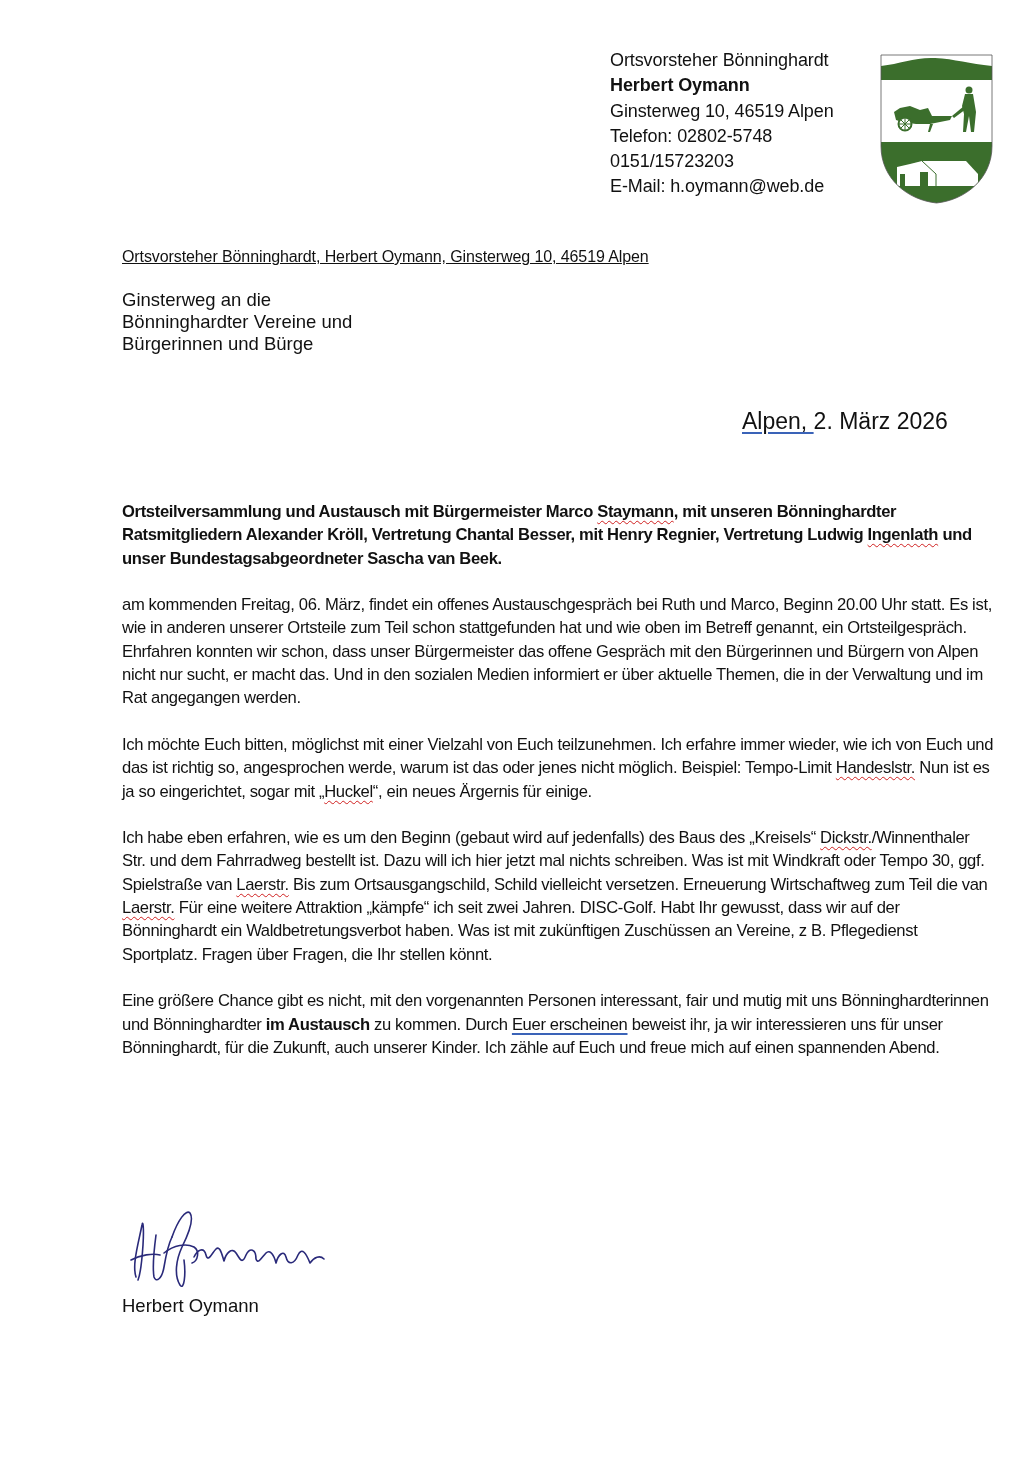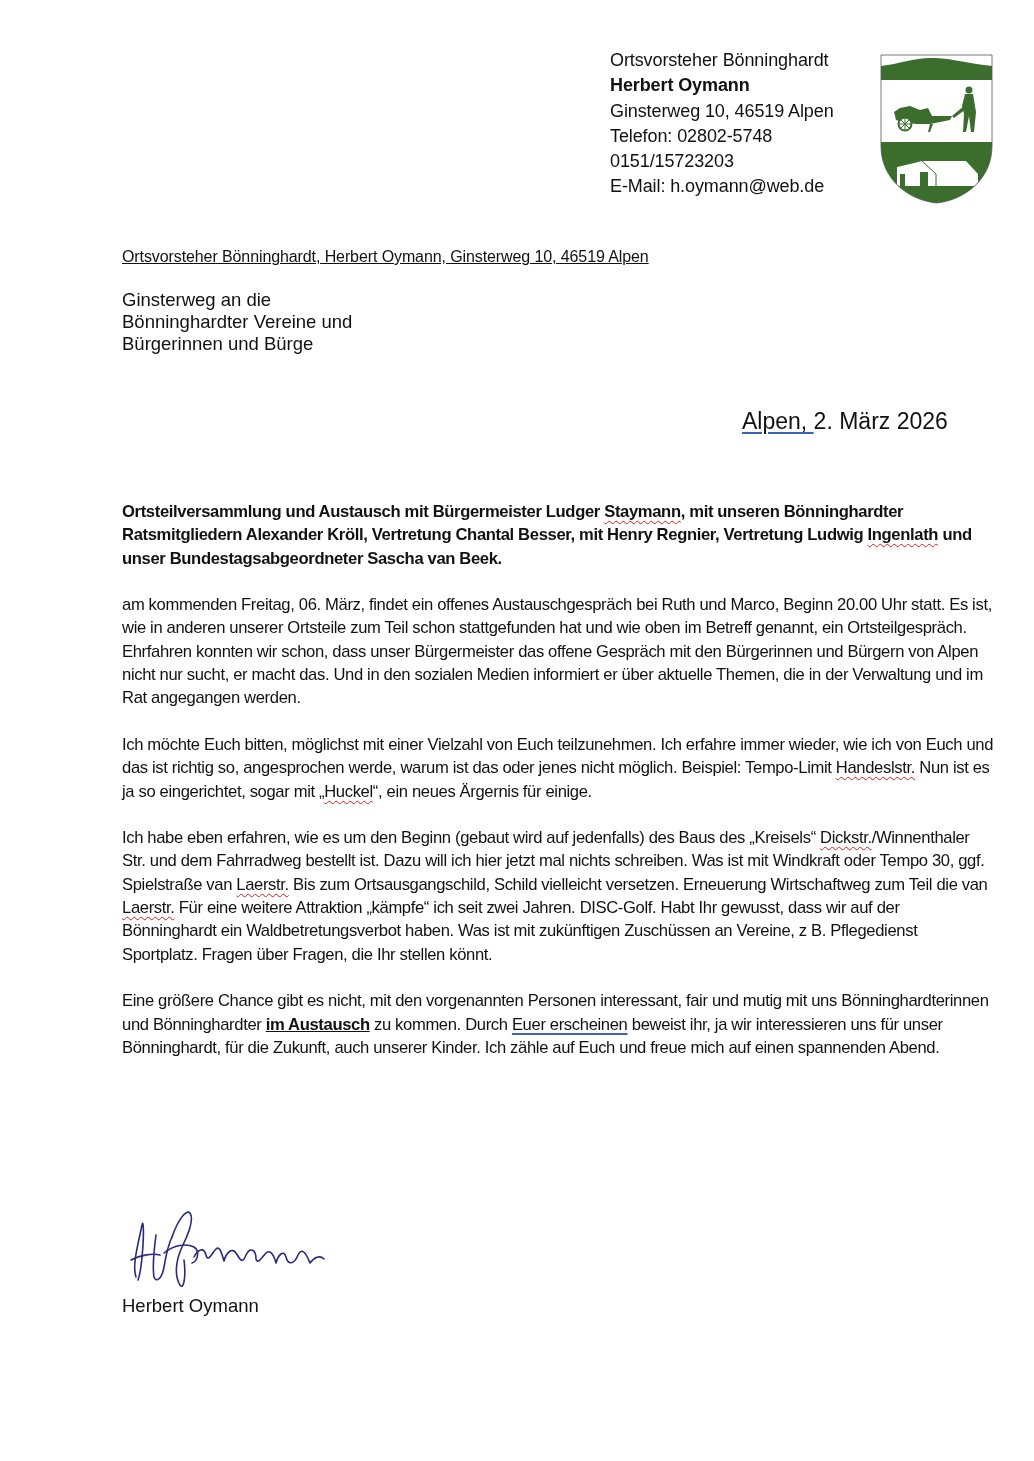--- a/index.html
+++ b/index.html
@@ -19,21 +19,21 @@
   #recipient div { white-space: nowrap; }
 
   #date-line { position: absolute; left: 742px; top: 408px; font-size: 23px; white-space: nowrap; }
   .blue-squiggle { text-decoration: underline; text-decoration-color: #3a63b8; text-decoration-thickness: 2px; text-underline-offset: 3px; }
 
   #letter-body { position: absolute; left: 122px; top: 500px; width: 875px; font-size: 16.6px; line-height: 23.3px; letter-spacing: -0.35px; }
   #letter-body p { margin: 0 0 23.3px 0; }
   #subject { font-weight: bold; }
   .red-squiggle { text-decoration: underline wavy #d02020; text-decoration-thickness: 1px; text-underline-offset: 3px; }
   .blue-line { text-decoration: underline; text-decoration-color: #3a63b8; text-decoration-thickness: 2px; text-underline-offset: 3px; }
-  .b { font-weight: bold; text-decoration: underline; }
+  .b { font-weight: bold; }
 
   #signature { position: absolute; left: 128px; top: 1205px; width: 200px; height: 90px; }
   #signer-name { position: absolute; left: 122px; top: 1295px; font-size: 18.5px; white-space: nowrap; }
 </style>
 </head>
 <body>
 
 <div id="sender-block" class="carlito">
   <div>Ortsvorsteher Bönninghardt</div>
   <div class="bold">Herbert Oymann</div>
@@ -77,21 +77,21 @@
 
 <div id="recipient" class="arial">
   <div>Ginsterweg an die</div>
   <div>Bönninghardter Vereine und</div>
   <div>Bürgerinnen und Bürge</div>
 </div>
 
 <div id="date-line" class="arial"><span class="blue-squiggle">Alpen, </span><span>2. März 2026</span></div>
 
 <div id="letter-body" class="carlito">
-  <p id="subject"><span>Ortsteilversammlung und Austausch mit Bürgermeister Ludger </span><span class="red-squiggle">Staymann</span><span>, mit unseren Bönninghardter Ratsmitgliedern Alexander Kröll, Vertretung Chantal Besser, mit Henry Regnier, Vertretung Ludwig </span><span class="red-squiggle">Ingenlath</span><span> und unser Bundestagsabgeordneter Sascha van Beek.</span></p>
+  <p id="subject"><span>Ortsteilversammlung und Austausch mit Bürgermeister Marco </span><span class="red-squiggle">Staymann</span><span>, mit unseren Bönninghardter Ratsmitgliedern Alexander Kröll, Vertretung Chantal Besser, mit Henry Regnier, Vertretung Ludwig </span><span class="red-squiggle">Ingenlath</span><span> und unser Bundestagsabgeordneter Sascha van Beek.</span></p>
 
 
   <p>am kommenden Freitag, 06. März, findet ein offenes Austauschgespräch bei Ruth und Marco, Beginn 20.00 Uhr statt. Es ist, wie in anderen unserer Ortsteile zum Teil schon stattgefunden hat und wie oben im Betreff genannt, ein Ortsteilgespräch. Ehrfahren konnten wir schon, dass unser Bürgermeister das offene Gespräch mit den Bürgerinnen und Bürgern von Alpen nicht nur sucht, er macht das. Und in den sozialen Medien informiert er über aktuelle Themen, die in der Verwaltung und im Rat angegangen werden.</p>
 
   <p><span>Ich möchte Euch bitten, möglichst mit einer Vielzahl von Euch teilzunehmen. Ich erfahre immer wieder, wie ich von Euch und das ist richtig so, angesprochen werde, warum ist das oder jenes nicht möglich. Beispiel: Tempo-Limit </span><span class="red-squiggle">Handeslstr.</span><span> Nun ist es ja so eingerichtet, sogar mit „</span><span class="red-squiggle">Huckel</span><span>“, ein neues Ärgernis für einige.</span></p>
 
   <p><span>Ich habe eben erfahren, wie es um den Beginn (gebaut wird auf jedenfalls) des Baus des „Kreisels“ </span><span class="red-squiggle">Dickstr.</span><span>/Winnenthaler Str. und dem Fahrradweg bestellt ist. Dazu will ich hier jetzt mal nichts schreiben. Was ist mit Windkraft oder Tempo 30, ggf. Spielstraße van </span><span class="red-squiggle">Laerstr.</span><span> Bis zum Ortsausgangschild, Schild vielleicht versetzen. Erneuerung Wirtschaftweg zum Teil die van </span><span class="red-squiggle">Laerstr.</span><span> Für eine weitere Attraktion „kämpfe“ ich seit zwei Jahren. DISC-Golf. Habt Ihr gewusst, dass wir auf der Bönninghardt ein Waldbetretungsverbot haben. Was ist mit zukünftigen Zuschüssen an Vereine, z B. Pflegedienst Sportplatz. Fragen über Fragen, die Ihr stellen könnt.</span></p>
 
   <p><span>Eine größere Chance gibt es nicht, mit den vorgenannten Personen interessant, fair und mutig mit uns Bönninghardterinnen und Bönninghardter </span><span class="b">im Austausch</span><span> zu kommen. Durch </span><span class="blue-line">Euer erscheinen</span><span> beweist ihr, ja wir interessieren uns für unser Bönninghardt, für die Zukunft, auch unserer Kinder. Ich zähle auf Euch und freue mich auf einen spannenden Abend.</span></p>
 </div>

